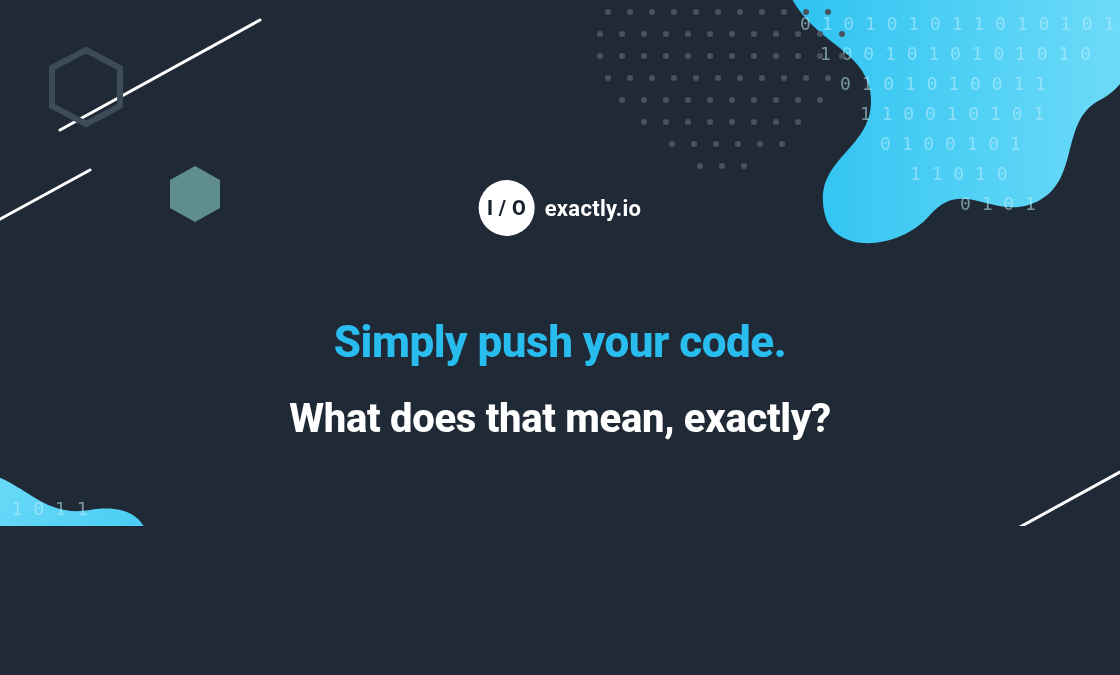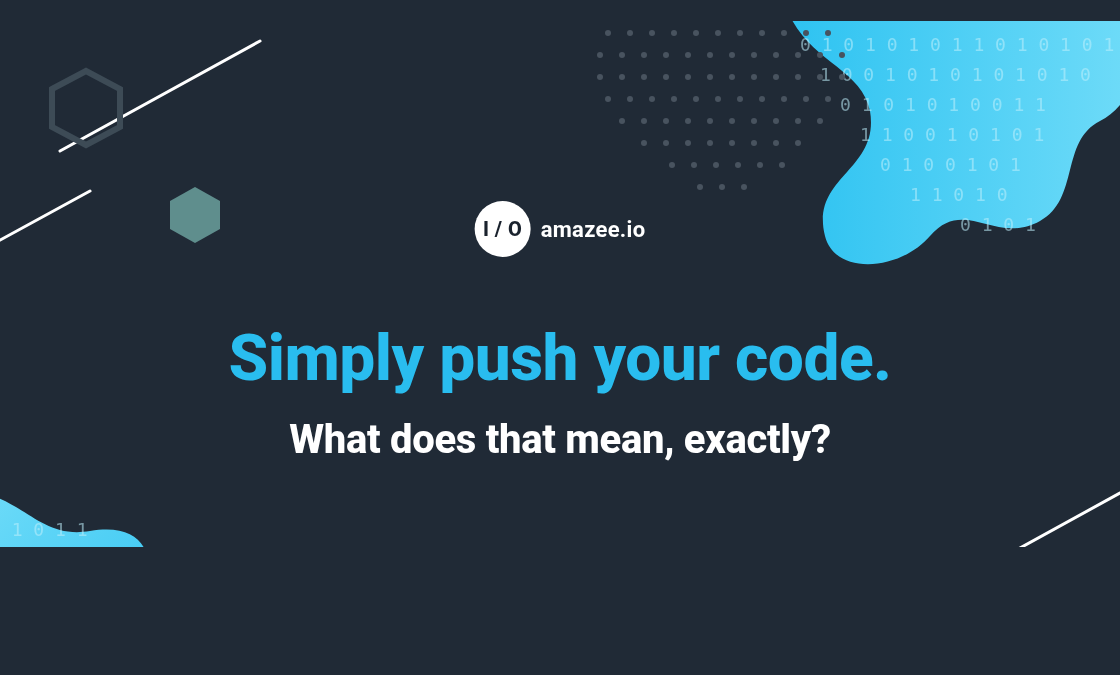--- a/index.html
+++ b/index.html
@@ -7,21 +7,20 @@
   body {
     background: #202a36;
     font-family: -apple-system, BlinkMacSystemFont, "Segoe UI", Roboto, "Helvetica Neue", Arial, sans-serif;
     position: relative;
   }
   .canvas {
     position: relative;
     width: 1120px;
     height: 526px;
     overflow: hidden;
-    margin-top: 21px;
   }
   
   .decor {
     position: absolute;
     inset: 0;
     width: 1120px;
     height: 675px;
     pointer-events: none;
   }
   
@@ -49,26 +48,26 @@
   }
   .brand-name {
     color: #ffffff;
     font-weight: 700;
     font-size: 22px;
     letter-spacing: 0.3px;
   }
   
   .headline {
     position: absolute;
-    top: 300px;
+    top: 316px;
     left: 50%;
     transform: translateX(-50%);
     color: #29bdef;
     font-weight: 800;
-    font-size: 64px;
+    font-size: 44px;
     text-align: center;
     white-space: nowrap;
     letter-spacing: -0.5px;
   }
   .subhead {
     position: absolute;
     top: 395px;
     left: 50%;
     transform: translateX(-50%);
     color: #ffffff;
@@ -298,20 +297,20 @@
 
     <polygon points="1030,570 1068,550 1106,570 1106,612 1068,632 1030,612" fill="none" stroke="#2cc2f1" stroke-width="7"></polygon>
 
     <path d="M 1080 640 C 1100 630, 1130 655, 1130 700 L 1080 700 Z" fill="url(#cyanGrad)"></path>
   </svg>
 
   <div class="brand">
     <div class="brand-badge">
       <span>I / O</span>
     </div>
-    <div class="brand-name">amazee.io</div>
+    <div class="brand-name">exactly.io</div>
   </div>
 
   <div class="headline">Simply push your code.</div>
 
   <div class="subhead">What does that mean, exactly?</div>
 
 </div>
 
 </body></html>

